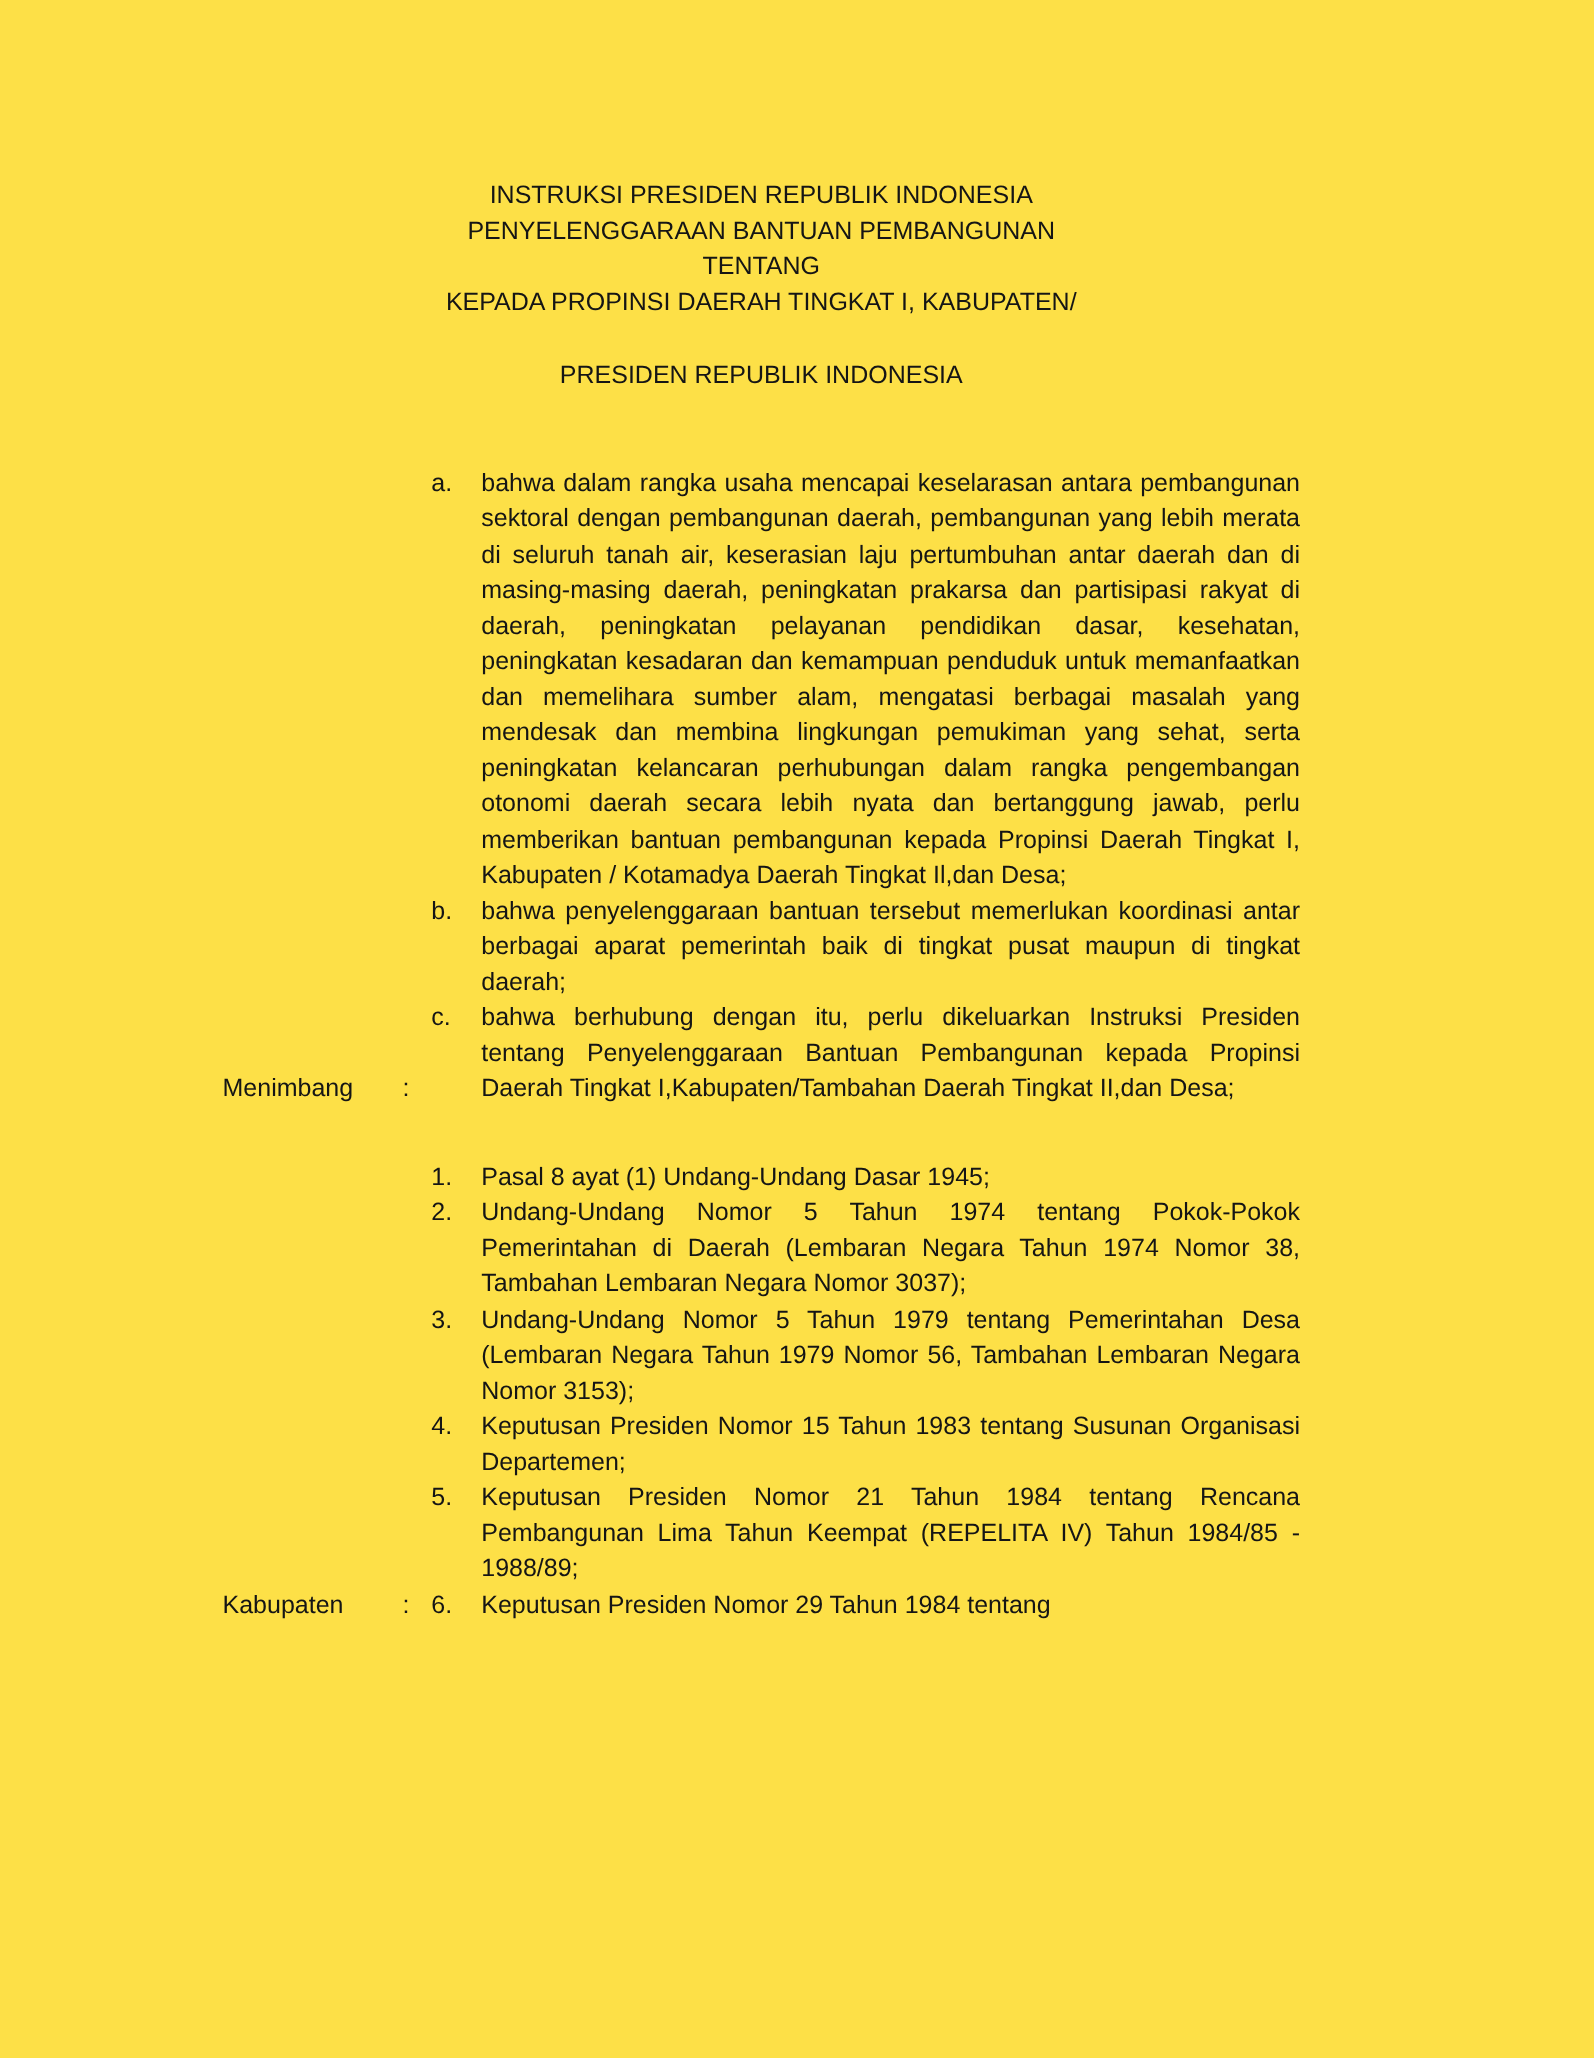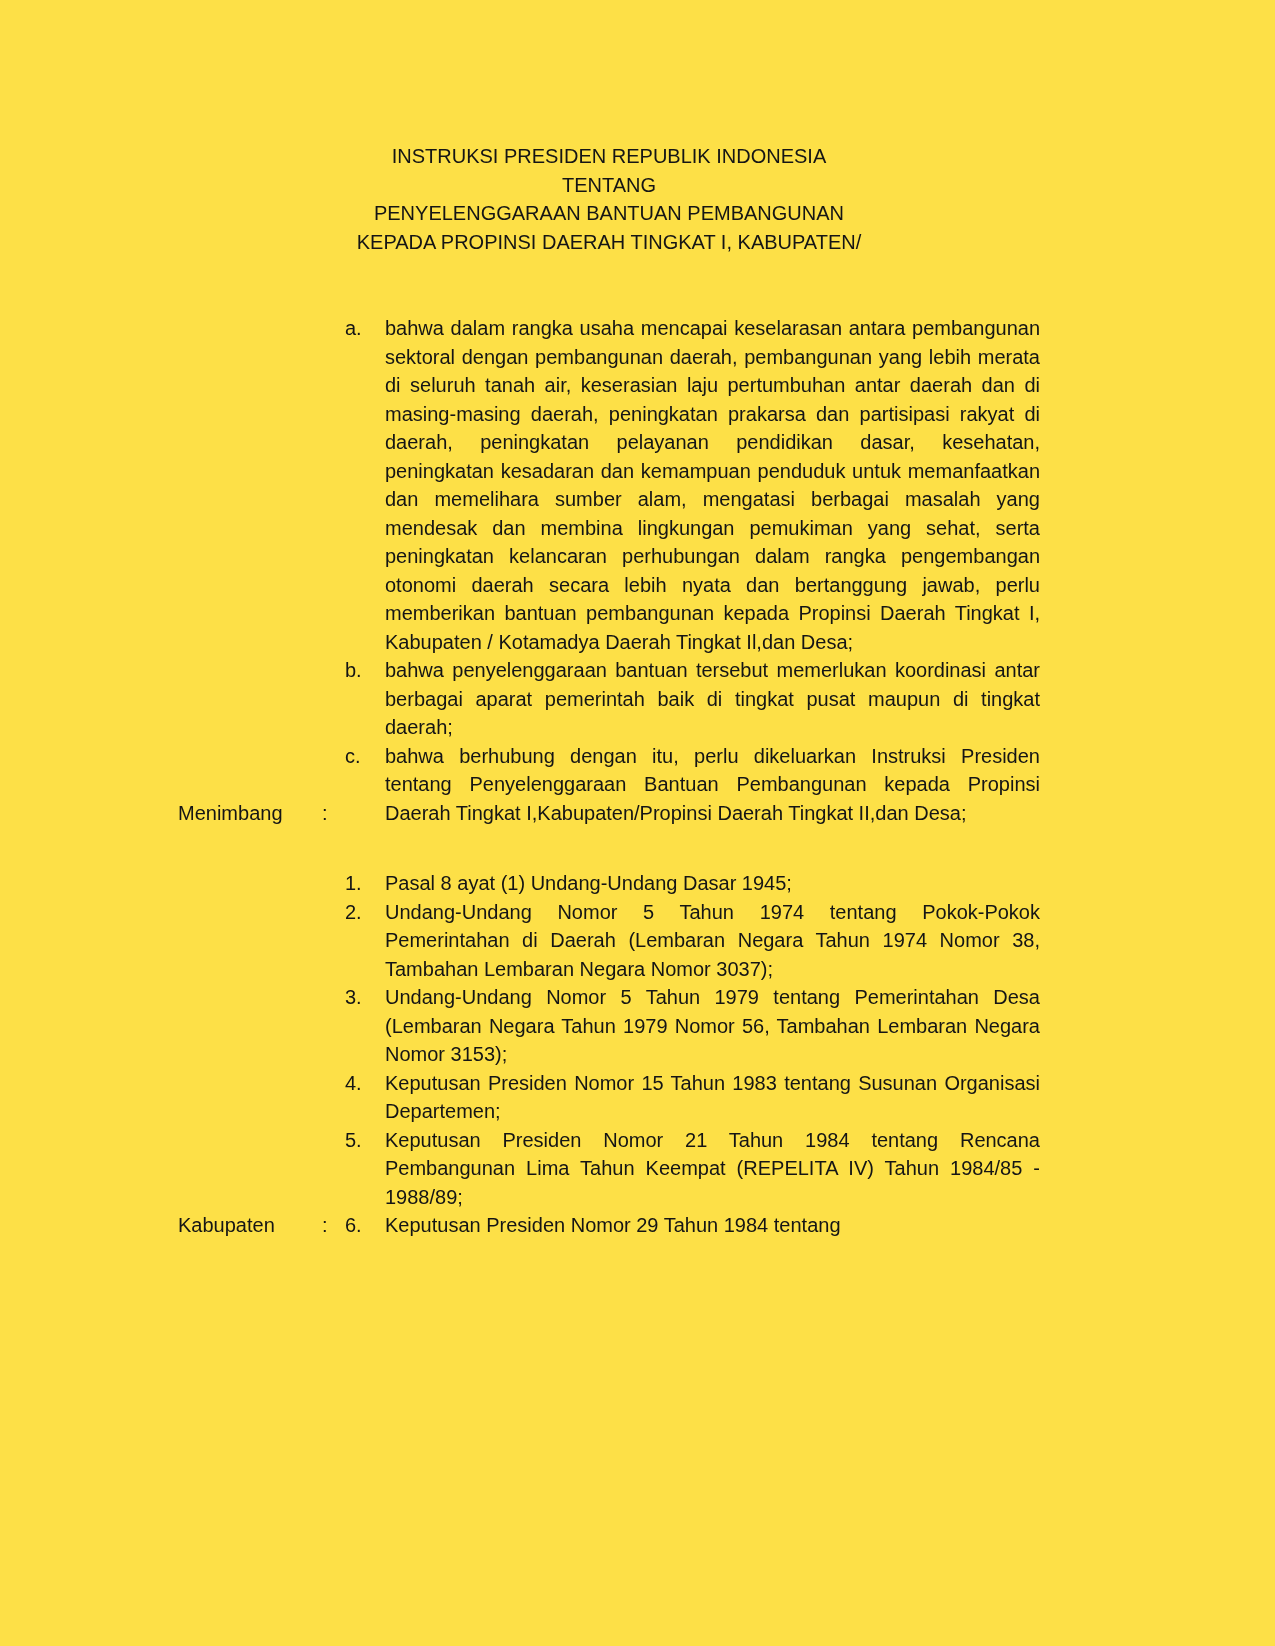--- a/index.html
+++ b/index.html
@@ -68,41 +68,42 @@
   }
 </style>
 </head>
 <body>
 
 <div class="page">
   <div class="content">
 
     <div class="title-block">
       <div class="title-line">INSTRUKSI PRESIDEN REPUBLIK INDONESIA</div>
+      <div class="title-line">PENYELENGGARAAN BANTUAN PEMBANGUNAN</div>
       <div class="title-line">TENTANG</div>
-      <div class="title-line">PENYELENGGARAAN BANTUAN PEMBANGUNAN</div>
       <div class="title-line">KEPADA PROPINSI DAERAH TINGKAT I, KABUPATEN/</div>
     </div>
 
+    <div class="issuer-heading">PRESIDEN REPUBLIK INDONESIA</div>
 
     <div class="section section-menimbang">
       <div class="section-label">Menimbang</div>
       <div class="section-sep">:</div>
       <div class="items">
         <div class="item">
           <div class="item-marker">a.</div>
           <div class="item-text">bahwa dalam rangka usaha mencapai keselarasan antara pembangunan sektoral dengan pembangunan daerah, pembangunan yang lebih merata di seluruh tanah air, keserasian laju pertumbuhan antar daerah dan di masing-masing daerah, peningkatan prakarsa dan partisipasi rakyat di daerah, peningkatan pelayanan pendidikan dasar, kesehatan, peningkatan kesadaran dan kemampuan penduduk untuk memanfaatkan dan memelihara sumber alam, mengatasi berbagai masalah yang mendesak dan membina lingkungan pemukiman yang sehat, serta peningkatan kelancaran perhubungan dalam rangka pengembangan otonomi daerah secara lebih nyata dan bertanggung jawab, perlu memberikan bantuan pembangunan kepada Propinsi Daerah Tingkat I, Kabupaten / Kotamadya Daerah Tingkat Il,dan Desa;</div>
         </div>
         <div class="item">
           <div class="item-marker">b.</div>
           <div class="item-text">bahwa penyelenggaraan bantuan tersebut memerlukan koordinasi antar berbagai aparat pemerintah baik di tingkat pusat maupun di tingkat daerah;</div>
         </div>
         <div class="item">
           <div class="item-marker">c.</div>
-          <div class="item-text">bahwa berhubung dengan itu, perlu dikeluarkan Instruksi Presiden tentang Penyelenggaraan Bantuan Pembangunan kepada Propinsi Daerah Tingkat I,Kabupaten/Propinsi Daerah Tingkat II,dan Desa;</div>
+          <div class="item-text">bahwa berhubung dengan itu, perlu dikeluarkan Instruksi Presiden tentang Penyelenggaraan Bantuan Pembangunan kepada Propinsi Daerah Tingkat I,Kabupaten/Tambahan Daerah Tingkat II,dan Desa;</div>
         </div>
       </div>
     </div>
 
     <div class="section section-mengingat">
       <div class="section-label">Kabupaten</div>
       <div class="section-sep">:</div>
       <div class="items">
         <div class="item">
           <div class="item-marker">1.</div>

